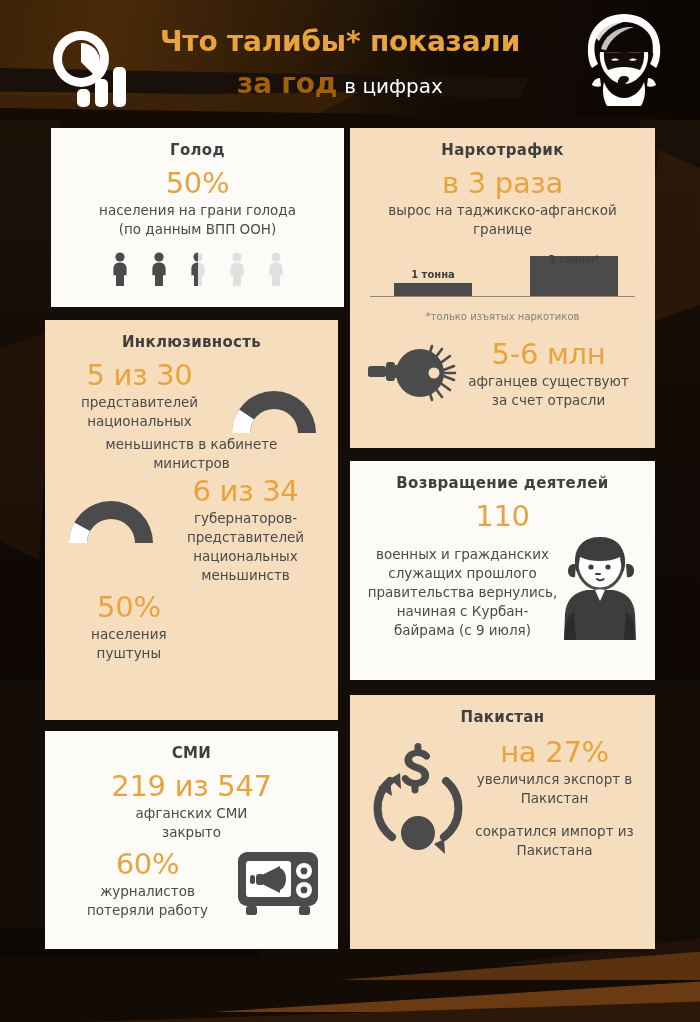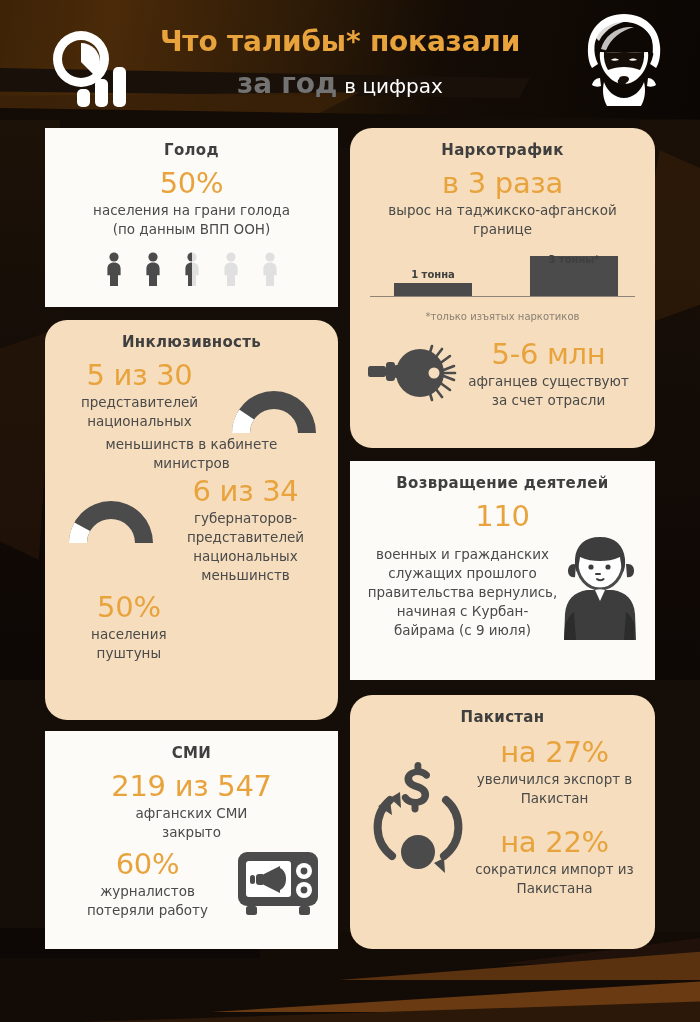--- a/index.html
+++ b/index.html
@@ -98,55 +98,55 @@
   .title-block {
     position: absolute; left: 130px; top: 22px; width: 420px;
     text-align: center;
   }
   .title-line1 {
     font-size: 28px; font-weight: bold; color: #e8a33d; letter-spacing: -0.2px;
     line-height: 40px; white-space: nowrap;
   }
   .title-line2 { line-height: 40px; margin-top: 2px; white-space: nowrap; }
   .title-accent {
-    font-size: 28px; font-weight: bold; color: #737373; letter-spacing: -0.2px;
+    font-size: 28px; font-weight: bold; color: #a16207; letter-spacing: -0.2px;
   }
   .title-sub {
     font-size: 20px; font-weight: normal; color: #ffffff; margin-left: 7px;
   }
   .turban-icon {
     position: absolute; right: 22px; top: 8px; width: 108px; height: 108px;
   }
 
   
   .cards { position: absolute; inset: 0; z-index: 4; }
 
   .card {
     position: absolute;
     padding: 13px 16px 14px;
     overflow: hidden;
   }
   .card--light { background: #fcfbf8; }
-  .card--beige { background: #f5ddbd; border-radius: 22px; }
+  .card--beige { background: #f5ddbd; }
 
   .card-title {
     font-size: 15px; font-weight: bold; color: #3f3f3f;
     text-align: center; letter-spacing: .3px; margin-bottom: 6px;
   }
   .big-num {
     font-size: 29px; font-weight: normal; color: #e8a33d;
     text-align: center; line-height: 36px; letter-spacing: -.3px;
   }
   .caption {
     font-size: 13.5px; color: #4a4a4a; text-align: center;
     line-height: 19px; font-weight: 400;
   }
 
   
-  #card-hunger { left: 45px; top: 128px; width: 293px; height: 179px; }
+  #card-hunger { left: 51px; top: 128px; width: 293px; height: 179px; }
   .people-row {
     display: flex; justify-content: center; gap: 17px; margin-top: 13px;
   }
 
   
   #card-drugs { left: 350px; top: 128px; width: 305px; height: 320px; }
   .barchart { position: relative; height: 58px; margin: 8px 4px 0; }
   .bar-axis {
     position: absolute; left: 0; right: 0; bottom: 8px; height: 1px; background: #8f8475;
   }
@@ -453,20 +453,19 @@
         <path d="M26 102l-13 5 12 9z" fill="#4b4b4b" opacity="0"></path>
         <path d="M78 102l13 4-12 10z" fill="#4b4b4b" opacity="0"></path>
         <path d="M24 44l10-6 1 16z" fill="#4b4b4b"></path>
         <path d="M78 104l-10 5 11 10z" fill="#4b4b4b"></path>
       </svg>
       <div class="trade-col">
         <div class="big-num">на 27%</div>
         <div class="caption">увеличился экспорт в</div>
         <div class="caption">Пакистан</div>
         <div class="trade-gap"></div>
-        <div class="big-num">на 22%</div>
         <div class="caption">сократился импорт из</div>
         <div class="caption">Пакистана</div>
       </div>
     </div>
   </div>
 
 </div>
 
 </body></html>

